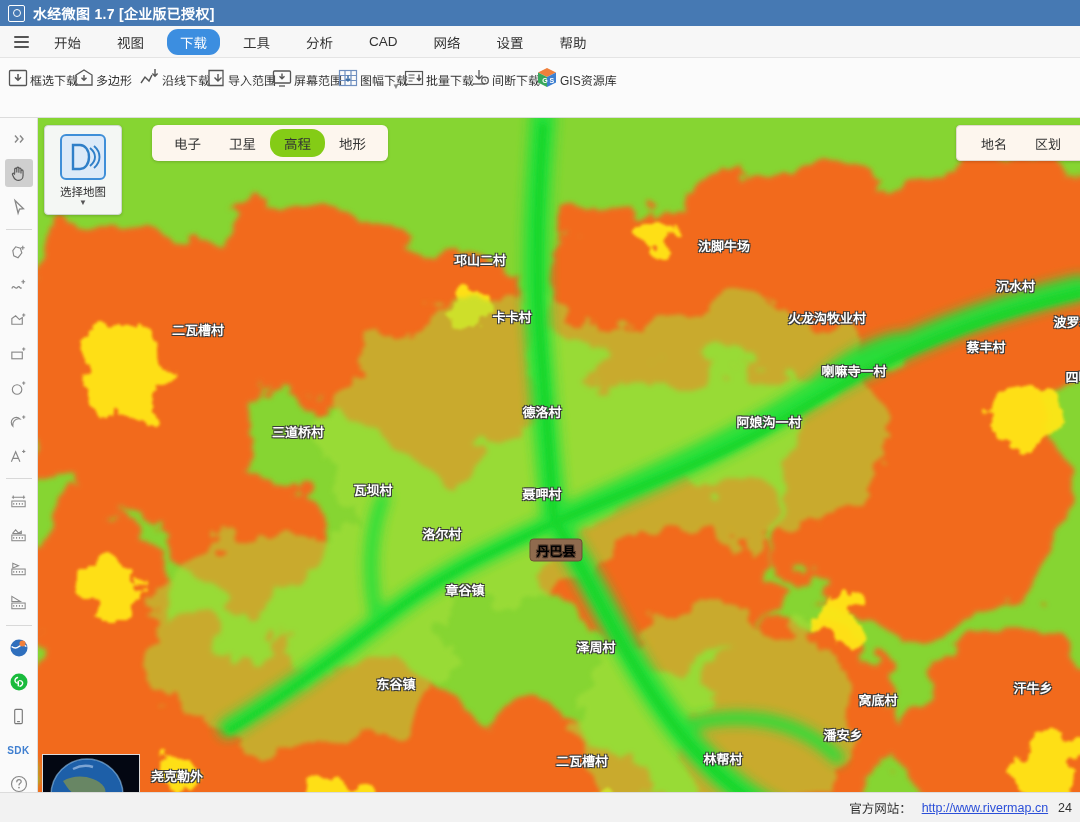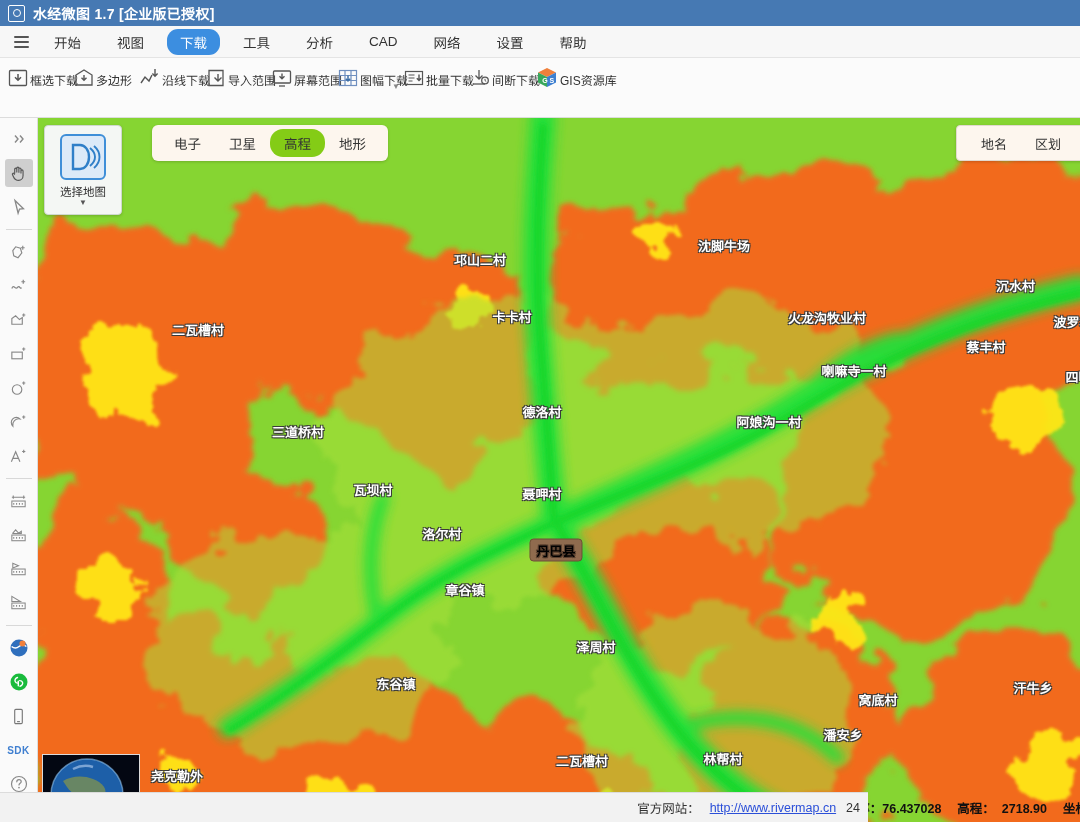--- a/index.html
+++ b/index.html
@@ -128,21 +128,21 @@
 
   
   .statusstrip{
     position:absolute;left:510px;bottom:5px;display:flex;align-items:center;
     gap:16px;font-size:12.5px;color:#111;font-weight:bold;white-space:nowrap;
   }
   .statusstrip .kv{letter-spacing:0;}
 
   
   .bottombar{
-    position:absolute;left:0;bottom:0;width:868px;height:30px;background:#f2f2f2;
+    position:absolute;left:0;bottom:0;width:1080px;height:30px;background:#f2f2f2;
     border-top:1px solid #dcdcdc;display:flex;align-items:center;justify-content:flex-end;
     box-sizing:border-box;padding-right:8px;gap:10px;font-size:12.5px;color:#333;
   }
   .bb-link{color:#2b4fd8;text-decoration:underline;}
   .bb-num{color:#333;}
 </style>
 </head>
 <body>
 
 <div id="app">

